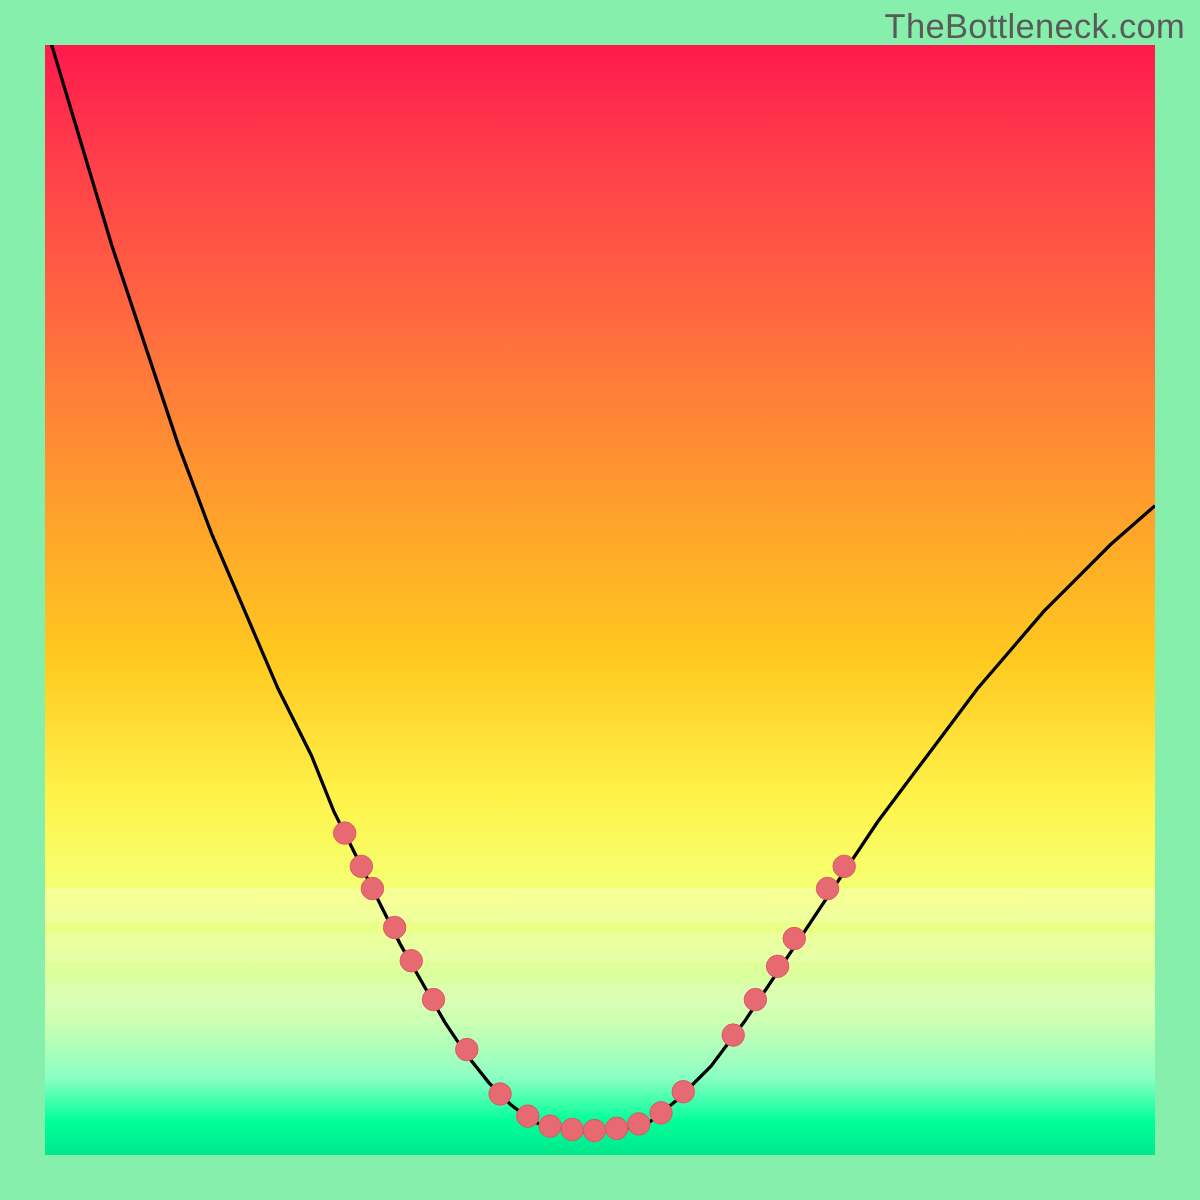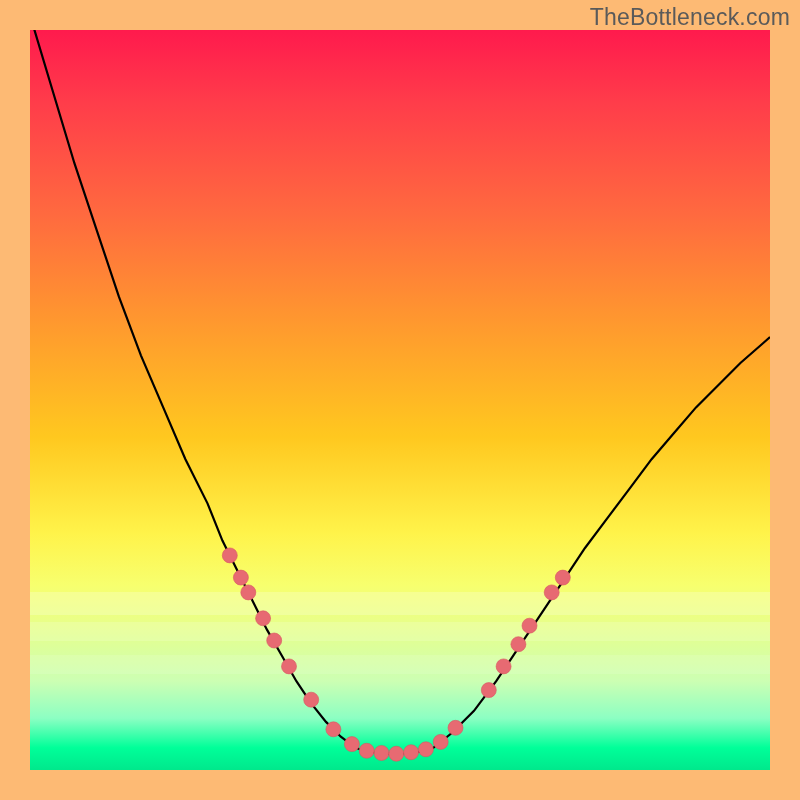--- a/index.html
+++ b/index.html
@@ -10,21 +10,21 @@
     overflow: hidden;
     background: #000;
     font-family: Arial, Helvetica, sans-serif;
   }
   .frame {
     position: absolute;
     left: 0;
     top: 0;
     width: 800px;
     height: 800px;
-    background: #fdba74;
+    background: #86efac;
   }
   .plot {
     position: absolute;
     left: 30px;
     top: 30px;
     width: 740px;
     height: 740px;
     background: linear-gradient(to bottom,
       #ff1a4d 0%,
       #ff3d4a 10%,

